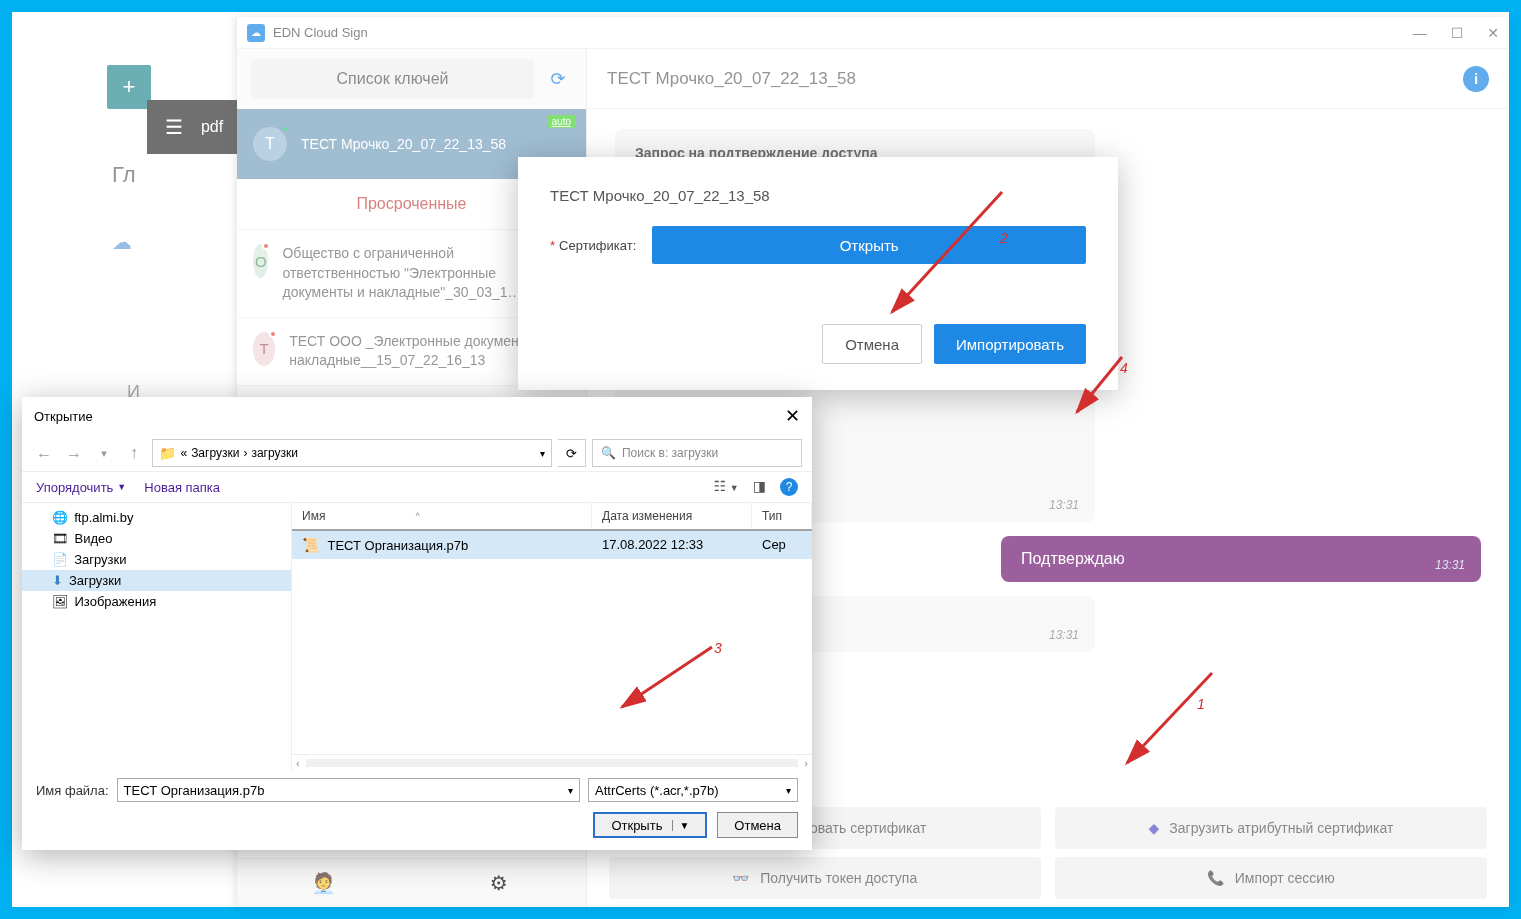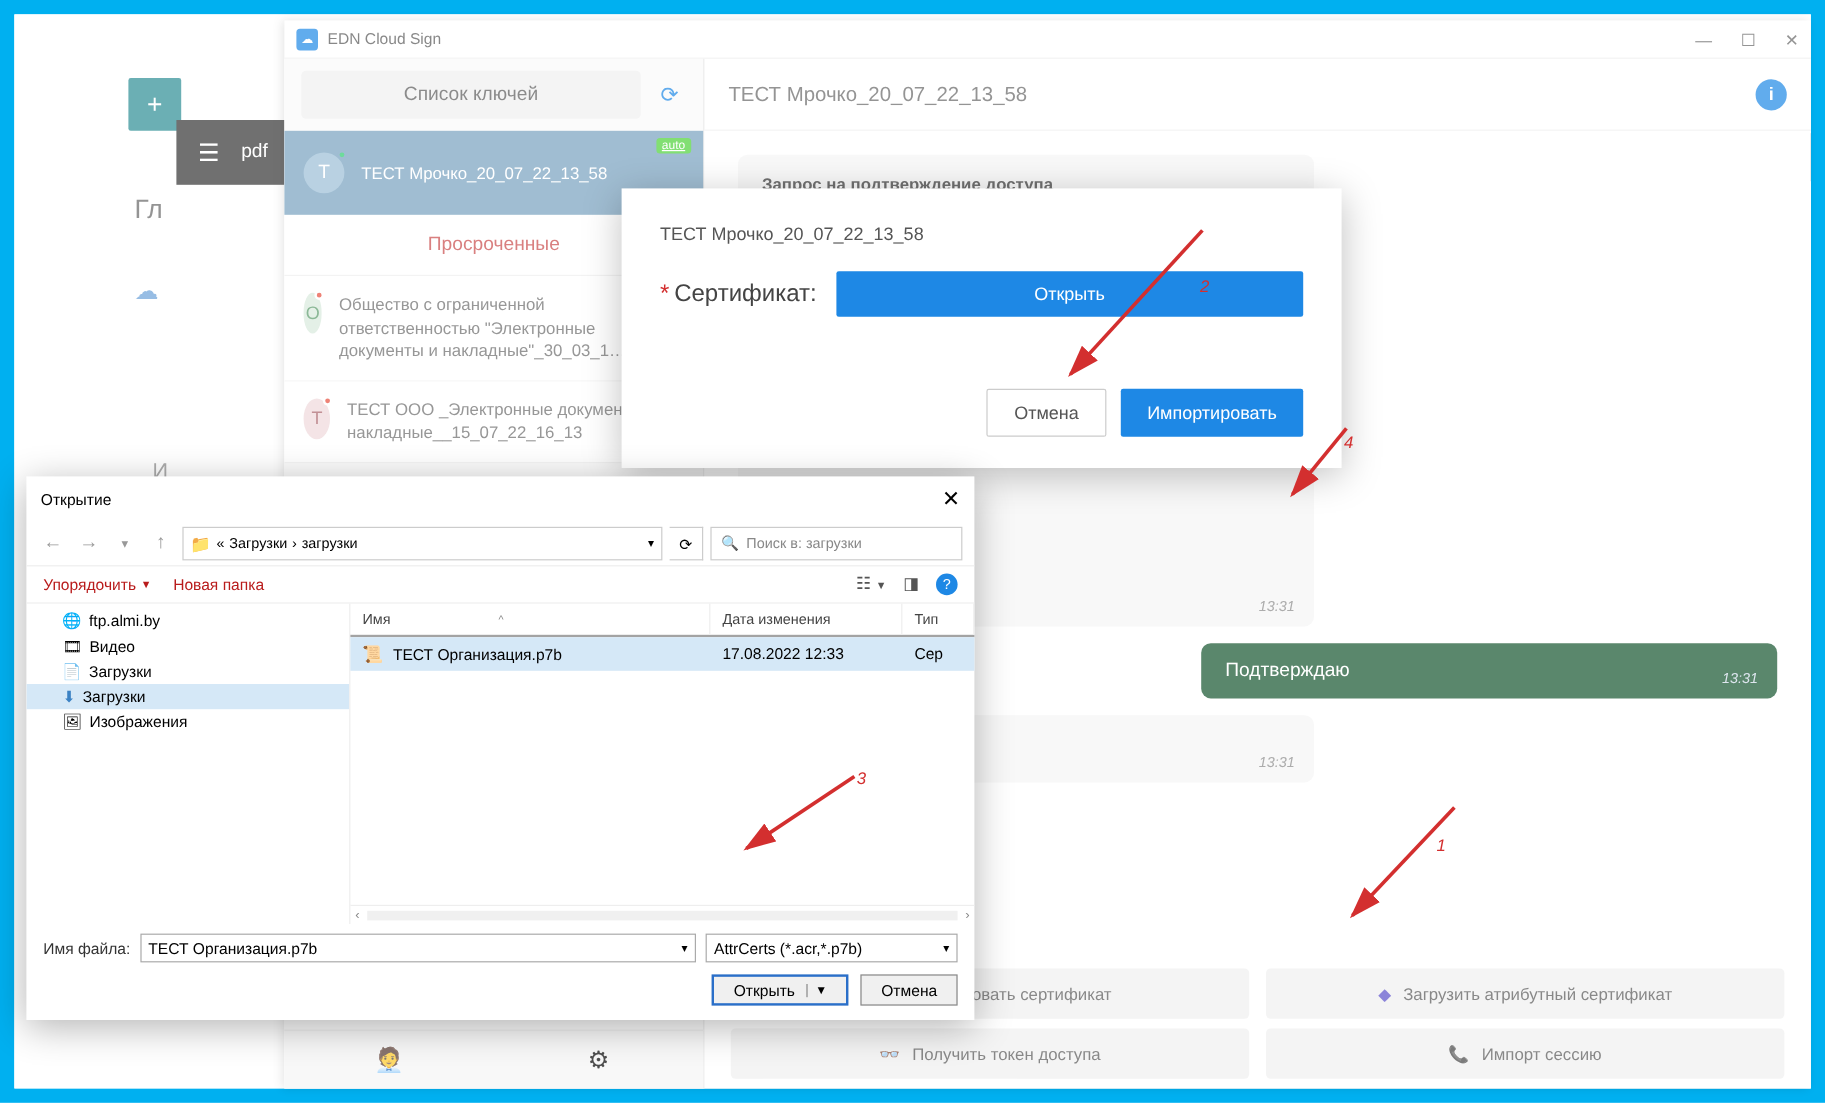--- a/index.html
+++ b/index.html
@@ -49,53 +49,53 @@
 
   .main { flex:1; display:flex; flex-direction:column; position:relative; }
   .main-header { height:60px; display:flex; align-items:center; padding:0 20px; color:#666; font-size:17px; border-bottom:1px solid #eee; }
   .main-header .info-i { margin-left:auto; width:26px; height:26px; background:#1e88e5; color:#fff; border-radius:50%; display:flex; align-items:center; justify-content:center; font-size:15px; font-weight:bold; }
 
   .chat-area { flex:1; padding:20px 28px; overflow:auto; position:relative; background:#fff; }
   .scrollbar-dark { position:absolute; right:0; top:62px; width:14px; height:40px; background:#555; }
   .card { background:#f5f5f5; border-radius:8px; padding:16px 20px; margin-bottom:14px; max-width:480px; position:relative; color:#333; }
   .card-title { font-size:14px; font-weight:700; margin-bottom:10px; }
   .card-time { position:absolute; right:16px; bottom:10px; color:#888; font-size:12px; font-style:italic; }
-  .bubble-right { margin-left:auto; background:#14532d; color:#fff; border-radius:8px; padding:14px 20px; max-width:480px; position:relative; margin-bottom:14px; }
+  .bubble-right { margin-left:auto; background:#701a75; color:#fff; border-radius:8px; padding:14px 20px; max-width:480px; position:relative; margin-bottom:14px; }
   .bubble-right .card-time { color:#d0dce8; }
 
   .action-bar { display:flex; gap:14px; padding:14px 22px 8px; }
   .action-btn { flex:1; height:42px; background:#f0f0f0; border-radius:4px; display:flex; align-items:center; justify-content:center; gap:10px; color:#555; font-size:14px; }
   .action-bar.two { padding-top:0; }
 
   
   .modal-overlay { position:absolute; inset:0; background:rgba(255,255,255,.3); pointer-events:none; }
   .modal { position:absolute; left:506px; top:145px; width:600px; background:#fff; box-shadow:0 6px 30px rgba(0,0,0,.25); padding:30px 32px 26px; }
   .modal h2 { font-size:20px; font-weight:500; margin-bottom:24px; color:#222; }
   .modal .sub { color:#555; font-size:15px; margin-bottom:22px; }
   .modal-row { display:flex; align-items:center; gap:16px; margin-bottom:60px; }
-  .modal-row .lbl { color:#444; font-size:20px; }
+  .modal-row .lbl { color:#444; font-size:13px; }
   .modal-row .req { color:#d32f2f; margin-right:4px; }
   .btn-blue { background:#1e88e5; color:#fff; border:none; height:38px; flex:1; font-size:15px; border-radius:2px; cursor:pointer; display:flex; align-items:center; justify-content:center; }
   .modal-actions { display:flex; gap:12px; justify-content:flex-end; }
   .btn-outline { border:1px solid #ccc; background:#fff; color:#555; height:40px; padding:0 22px; font-size:15px; border-radius:2px; cursor:pointer; }
   .btn-blue-sm { background:#1e88e5; color:#ffffff; border:none; height:40px; padding:0 22px; font-size:15px; border-radius:2px; cursor:pointer; }
 
   
   .filedlg { position:absolute; left:10px; top:385px; width:790px; height:453px; background:#fff; box-shadow:0 6px 30px rgba(0,0,0,.3); display:flex; flex-direction:column; }
   .filedlg-title { padding:8px 12px; font-size:13px; display:flex; align-items:center; }
   .filedlg-title .close { margin-left:auto; font-size:18px; cursor:pointer; }
   .filedlg-nav { display:flex; align-items:center; gap:6px; padding:4px 10px; }
   .nav-arrow { width:24px; height:24px; display:flex; align-items:center; justify-content:center; color:#999; font-size:16px; }
   .crumb-box { flex:1; border:1px solid #ccc; height:28px; display:flex; align-items:center; padding:0 6px; font-size:12px; gap:4px; }
   .crumb-box .folder-i { color:#f5c141; font-size:14px; }
   .crumb-refresh { border:1px solid #ccc; border-left:none; height:28px; width:28px; display:flex; align-items:center; justify-content:center; font-size:13px; }
   .search-box { border:1px solid #ccc; height:28px; width:210px; display:flex; align-items:center; padding:0 8px; color:#888; font-size:12px; gap:6px; }
 
   .filedlg-toolbar { display:flex; align-items:center; padding:6px 14px; font-size:13px; gap:18px; border-top:1px solid #eee; border-bottom:1px solid #eee; }
-  .tool-link { color:#b91c1c; cursor:pointer; display:flex; align-items:center; gap:4px; }
+  .tool-link { color:#4c1d95; cursor:pointer; display:flex; align-items:center; gap:4px; }
   .tool-icons { margin-left:auto; display:flex; gap:14px; color:#555; font-size:14px; }
   .tool-icons .help { width:18px; height:18px; background:#1e88e5; color:#fff; border-radius:50%; display:flex; align-items:center; justify-content:center; font-size:12px; }
 
   .filedlg-body { flex:1; display:flex; }
   .tree { width:270px; border-right:1px solid #eee; font-size:13px; padding:4px 0; overflow:hidden; }
   .tree-item { display:flex; align-items:center; gap:6px; padding:3px 14px 3px 30px; cursor:pointer; }
   .tree-item.selected { background:#d5e8f7; }
   .tree-icon { font-size:13px; }
 
   .filelist { flex:1; display:flex; flex-direction:column; }

